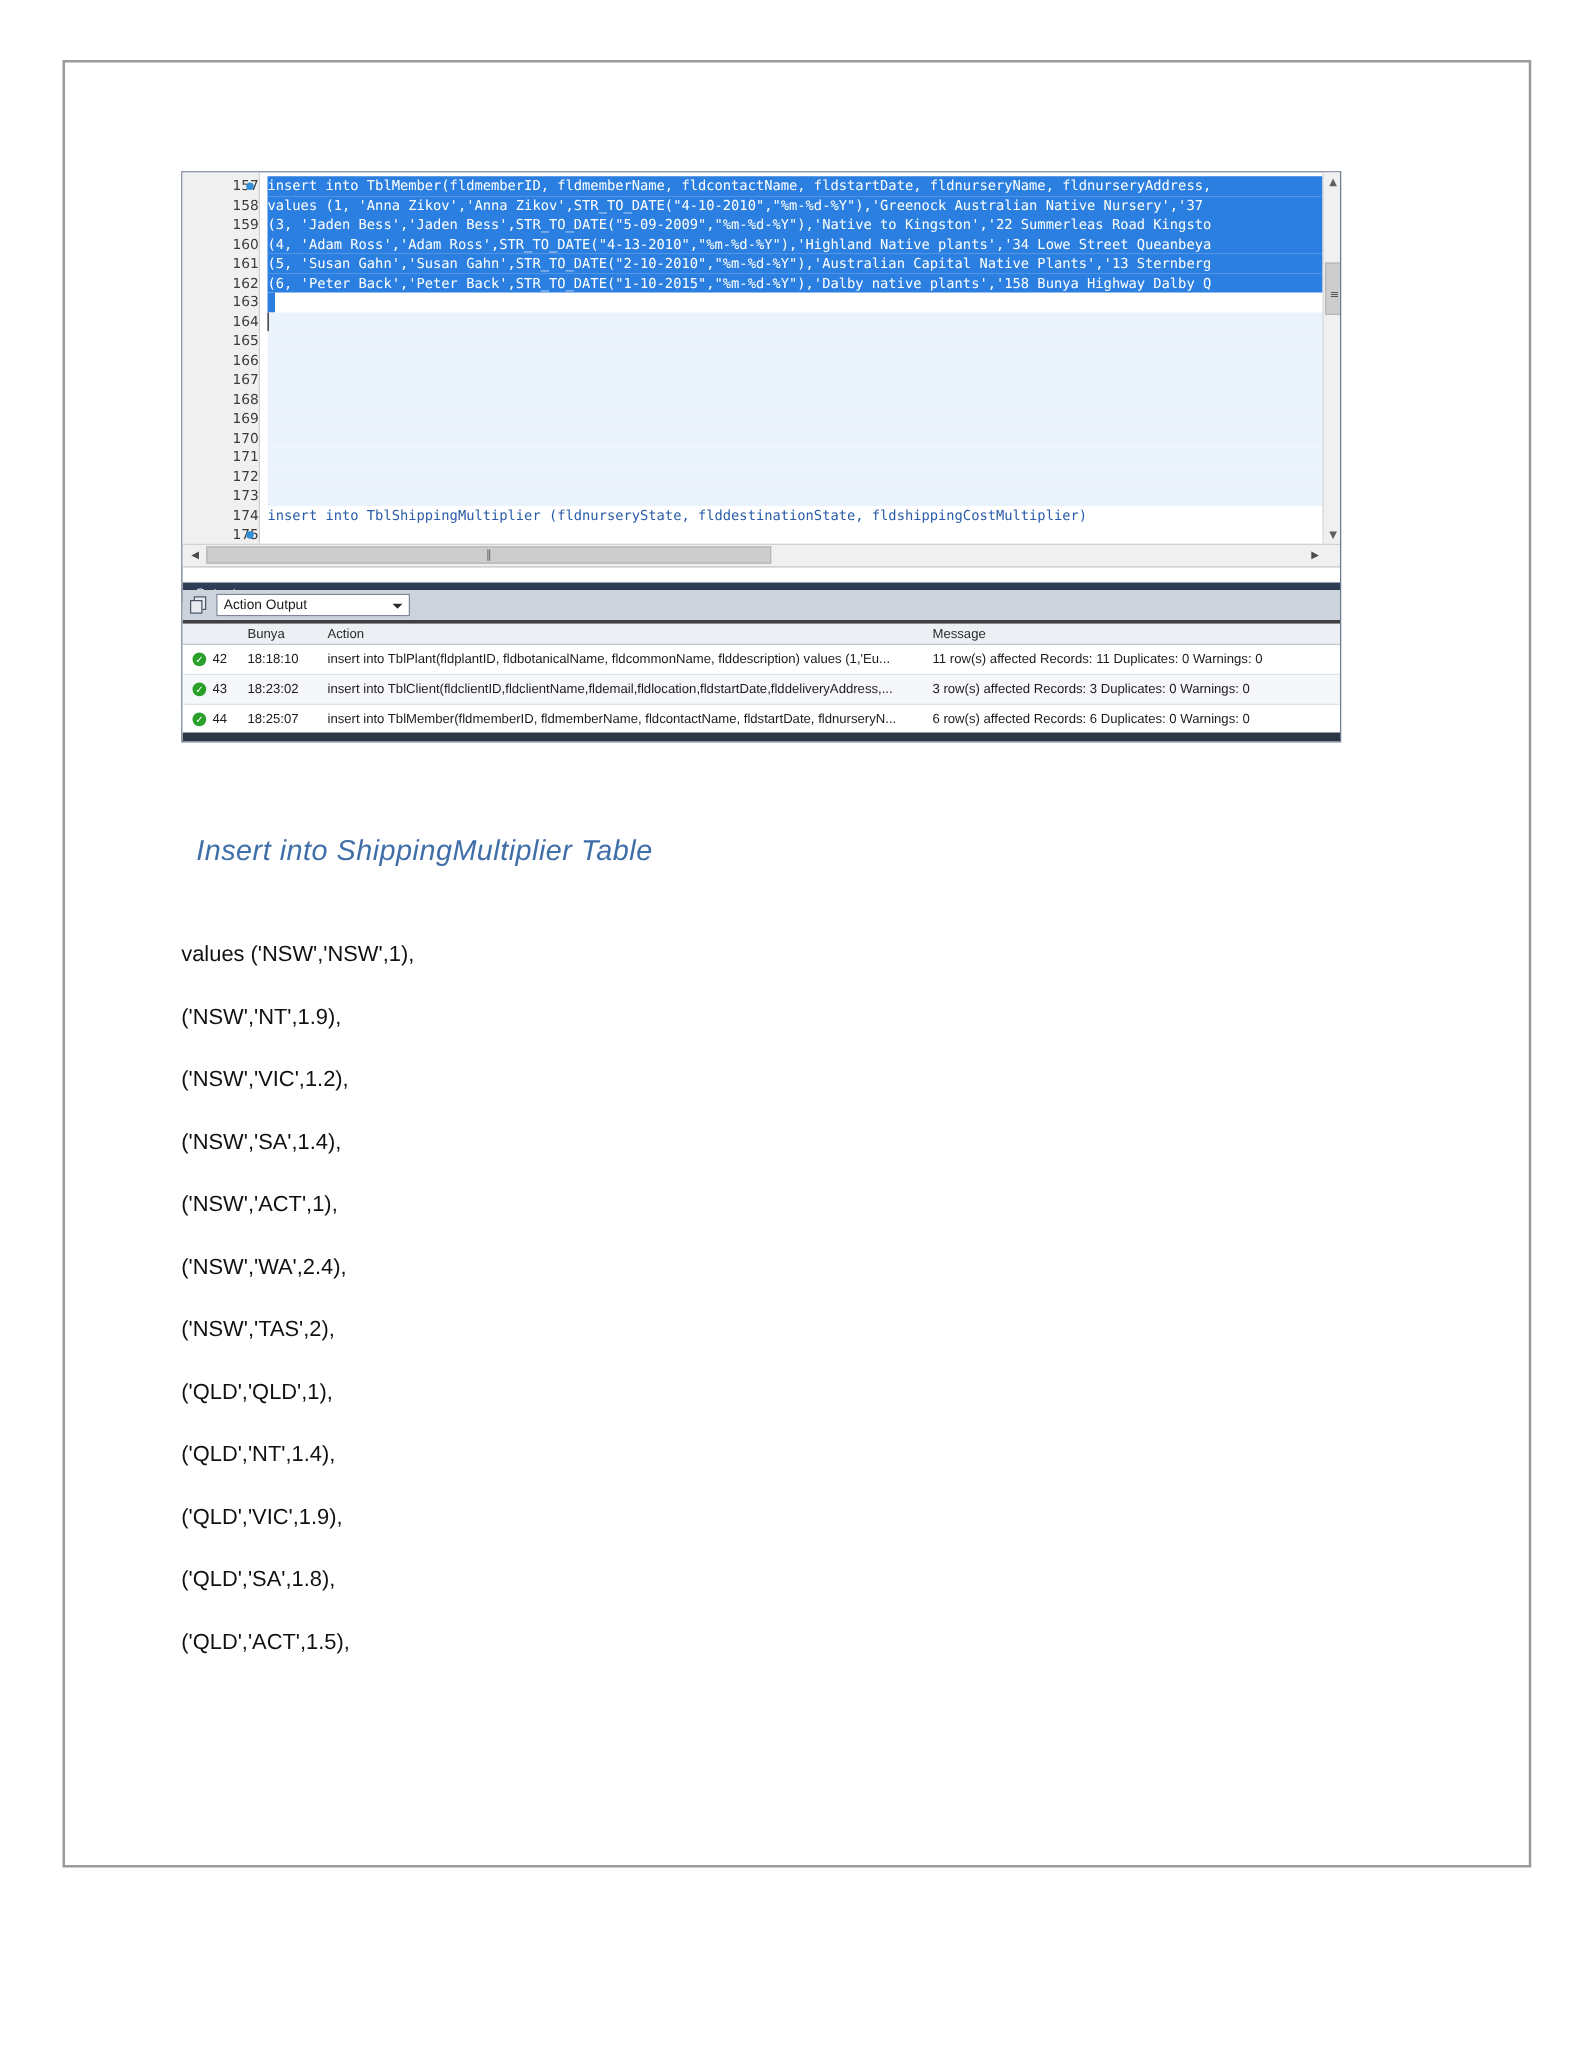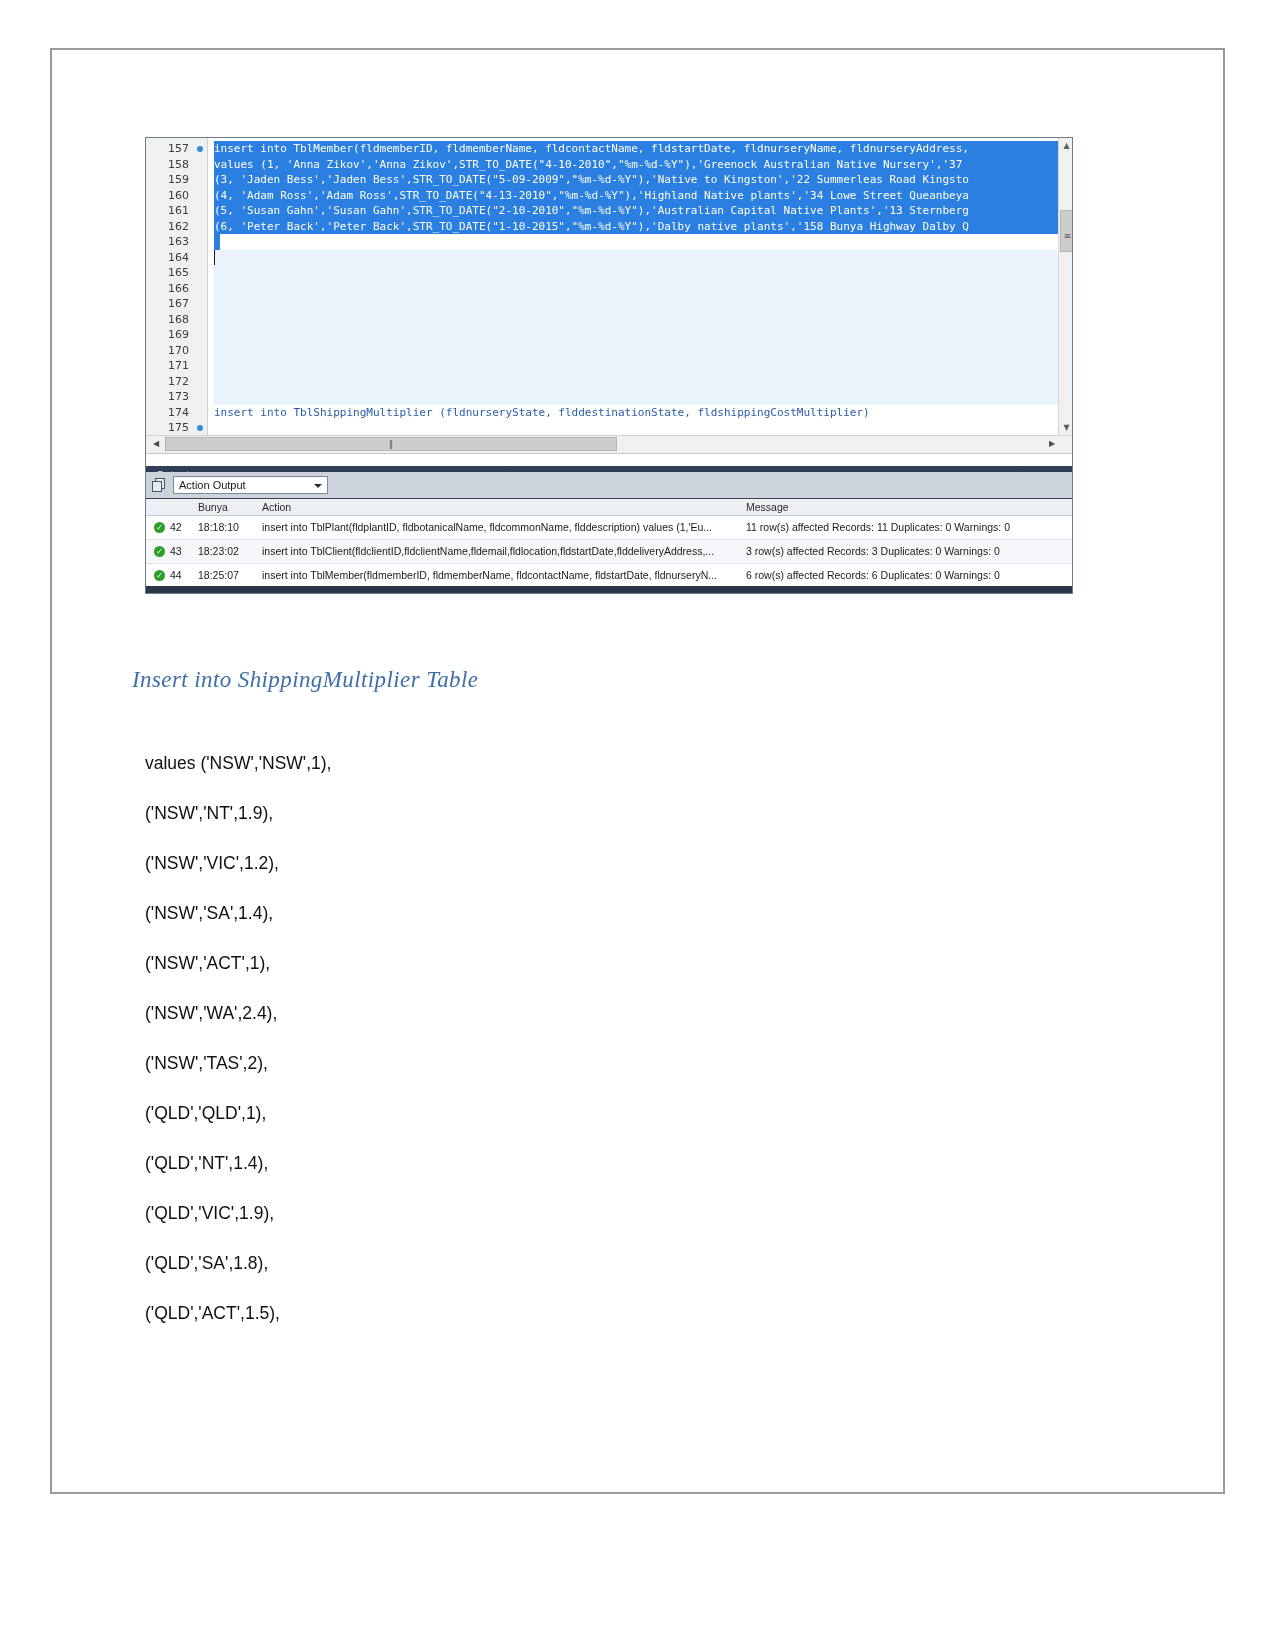--- a/index.html
+++ b/index.html
@@ -56,21 +56,20 @@
     padding-top: 3px;
     box-sizing: border-box;
   }
   .gutter-row {
     height: 15.5px;
     line-height: 15.5px;
     font-family: "DejaVu Sans", sans-serif;
     font-size: 11px;
     color: #3b3b3b;
     text-align: right;
-    padding-right: 18px;
     position: relative;
     white-space: nowrap;
   }
   .bp-dot {
     position: absolute;
     right: 4px;
     top: 5px;
     width: 6px;
     height: 6px;
     border-radius: 50%;
@@ -198,21 +197,21 @@
     box-sizing: border-box;
     margin-top: 13px;
   }
 
   
   .output-toolbar {
     position: absolute;
     left: 0; top: 334px;
     width: 928px; height: 27px;
     background: #ccd3dd;
-    border-bottom: 1px solid #404040;
+    border-bottom: 3px solid #404040;
     box-sizing: border-box;
     display: flex;
     align-items: center;
     padding-left: 6px;
   }
   .copy-icon {
     width: 15px; height: 15px;
     position: relative;
     margin-right: 6px;
     flex: none;
@@ -302,23 +301,23 @@
   .shot-bottom {
     position: absolute;
     left: 0; bottom: 0;
     width: 928px; height: 7px;
     background: #2b3647;
   }
 
   
   .doc-heading {
     position: absolute;
-    left: 80px;
+    left: 105px;
     top: 617px;
-    font-family: Liberation Serif, serif;
+    font-family: Liberation Sans, sans-serif;
     font-style: italic;
     font-size: 23px;
     color: #3f6ea8;
     letter-spacing: 0.4px;
     white-space: nowrap;
   }
   .doc-body {
     position: absolute;
     left: 93px;
     top: 688px;

